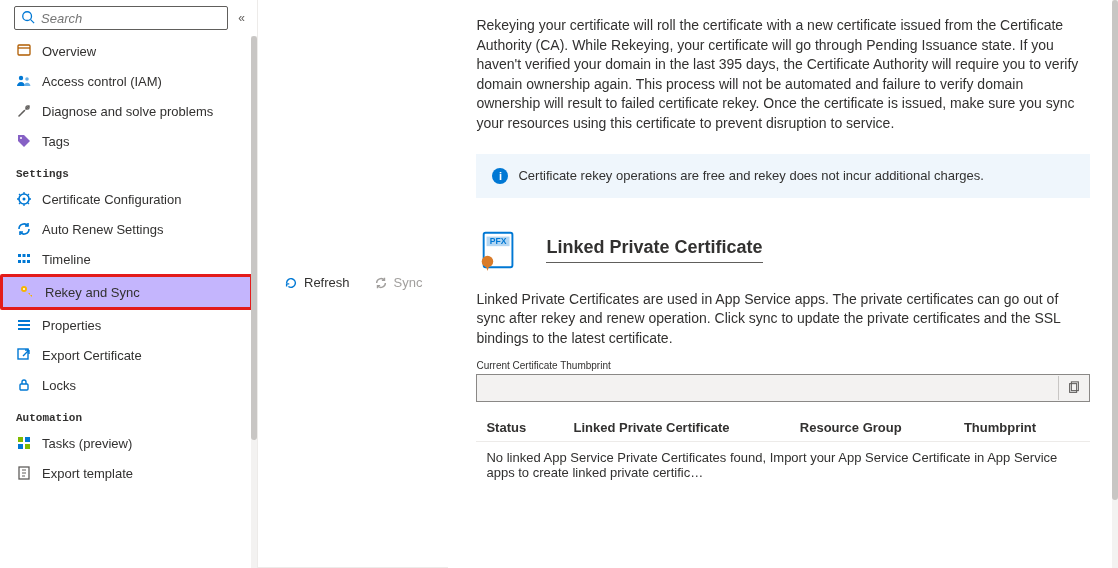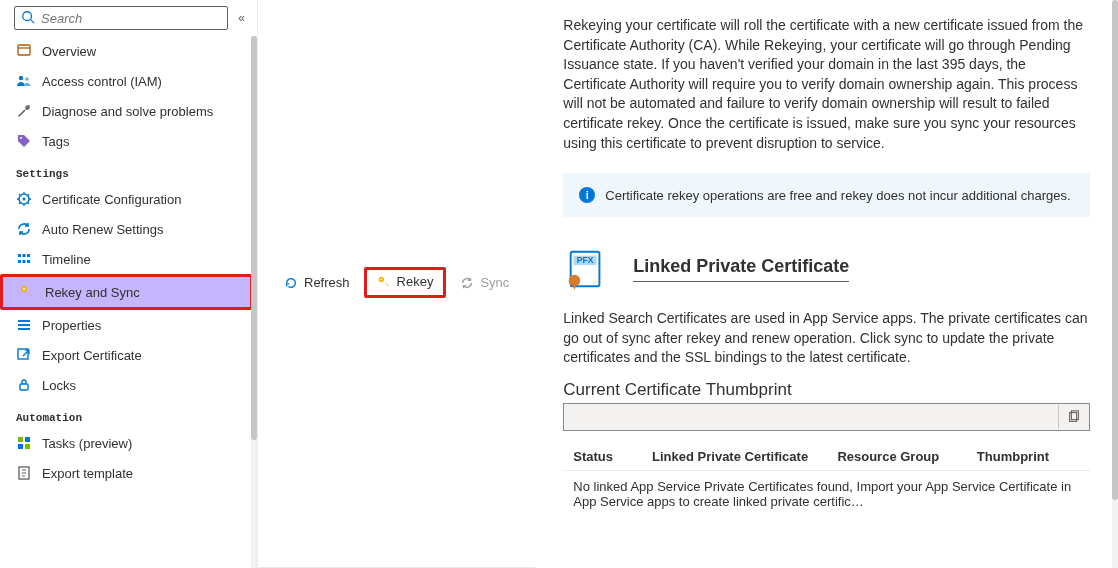--- a/index.html
+++ b/index.html
@@ -39,21 +39,21 @@
   .content { padding: 16px 28px 0 28px; overflow: hidden;}
   .section { margin-bottom: 26px; }
   .sec-head { display: flex; align-items: center; gap: 18px; margin-bottom: 14px;}
   .sec-icon { width: 60px; height: 60px; display: inline-flex; align-items: center; justify-content: flex-start;}
   .sec-icon.small { width: 52px; height: 52px;}
   .sec-title { font-size: 18px; font-weight: 600; border-bottom: 1px solid #605e5c; padding-bottom: 4px; display: inline-block;}
   .sec-body { font-size: 14px; line-height: 1.4; color: #323130;}
   .info-box { background: #eff6fc; margin-top: 20px; padding: 14px 16px; display: flex; align-items: center; gap: 10px; font-size: 13px;}
   .info-icon { width: 16px; height: 16px; border-radius: 50%; background: #0078d4; color: #fff; display: inline-flex; align-items: center; justify-content: center; font-size: 11px; font-weight: 700;}
 
-  .field-label { font-size: 17px; margin: 12px 0 3px 0;}
+  .field-label { font-size: 10px; margin: 12px 0 3px 0;}
   .readonly-box { position: relative; border: 1px solid #8a8886; background: #f3f2f1; height: 28px; display: flex; align-items: center; padding: 0 8px; font-size: 13px; color: #323130;}
   .copy-btn { position: absolute; right: 1px; top: 1px; bottom: 1px; width: 30px; display: inline-flex; align-items: center; justify-content: center; border-left: 1px solid #c8c6c4; cursor: pointer;}
 
   table.linked { width: 100%; margin-top: 12px; border-collapse: collapse; font-size: 13px;}
   table.linked th { text-align: left; font-weight:600; padding: 6px 8px 6px 10px; margin-top: 20px;}
   table.linked td { padding: 8px 10px; border-top: 1px solid #edebe9;}
 
 </style>
 </head>
 <body>
@@ -222,30 +222,20 @@
   <div class="toolbar">
     <div class="tb-btn">
       <span class="ic">
         <svg width="14" height="14" viewBox="0 0 16 16">
             <path d="M3 8a5 5 0 1 1 2 4" fill="none" stroke="#0078d4" stroke-width="1.6"></path>
             <path d="M3 12v-3h3" fill="none" stroke="#0078d4" stroke-width="1.6"></path>
           </svg>
       </span>
       <span>Refresh</span>
     </div>
-    <div class="tb-btn highlight-rekey">
-      <span class="ic">
-        <svg width="14" height="14" viewBox="0 0 16 16">
-            <circle cx="5" cy="5" r="3" fill="#f7b500"></circle>
-            <circle cx="5" cy="5" r="1" fill="#fff"></circle>
-            <path d="M7 7l6 6v-2h-2v-2h-2L7 7z" fill="#f7b500"></path>
-          </svg>
-      </span>
-      <span>Rekey</span>
-    </div>
     <div class="tb-btn disabled">
       <span class="ic">
         <svg width="14" height="14" viewBox="0 0 16 16">
             <path d="M3 8a5 5 0 0 1 9-3M13 8a5 5 0 0 1-9 3" fill="none" stroke="#a19f9d" stroke-width="1.6"></path>
             <path d="M12 2v3h-3M4 14v-3h3" fill="none" stroke="#a19f9d" stroke-width="1.6"></path>
           </svg>
       </span>
       <span>Sync</span>
     </div>
   </div>
@@ -266,21 +256,21 @@
           <svg width="46" height="46" viewBox="0 0 48 48">
             <rect x="8" y="6" width="30" height="36" rx="2" fill="#fff" stroke="#0078d4" stroke-width="2"></rect>
             <rect x="11" y="10" width="24" height="10" fill="#b3d6f2"></rect>
             <text x="23" y="18" font-size="9" text-anchor="middle" fill="#0078d4" font-weight="700">PFX</text>
             <circle cx="12" cy="36" r="6" fill="#d97b29"></circle>
             <path d="M10 40l2 6 2-6" fill="#d97b29"></path>
           </svg>
         </span>
         <span class="sec-title">Linked Private Certificate</span>
       </div>
-      <div class="sec-body">Linked Search Certificates are used in App Service apps. The private certificates can go out of sync after rekey and renew operation. Click sync to update the private certificates and the SSL bindings to the latest certificate.</div>
+      <div class="sec-body">Linked Private Certificates are used in App Service apps. The private certificates can go out of sync after rekey and renew operation. Click sync to update the private certificates and the SSL bindings to the latest certificate.</div>
 
       <div class="field-label">Current Certificate Thumbprint</div>
       <div class="readonly-box">
         <span></span>
         <span class="copy-btn">
           <svg width="14" height="14" viewBox="0 0 16 16">
               <rect x="3" y="3" width="8" height="10" fill="none" stroke="#605e5c" stroke-width="1.2"></rect>
               <rect x="5" y="1" width="8" height="10" fill="none" stroke="#605e5c" stroke-width="1.2"></rect>
             </svg>
         </span>

